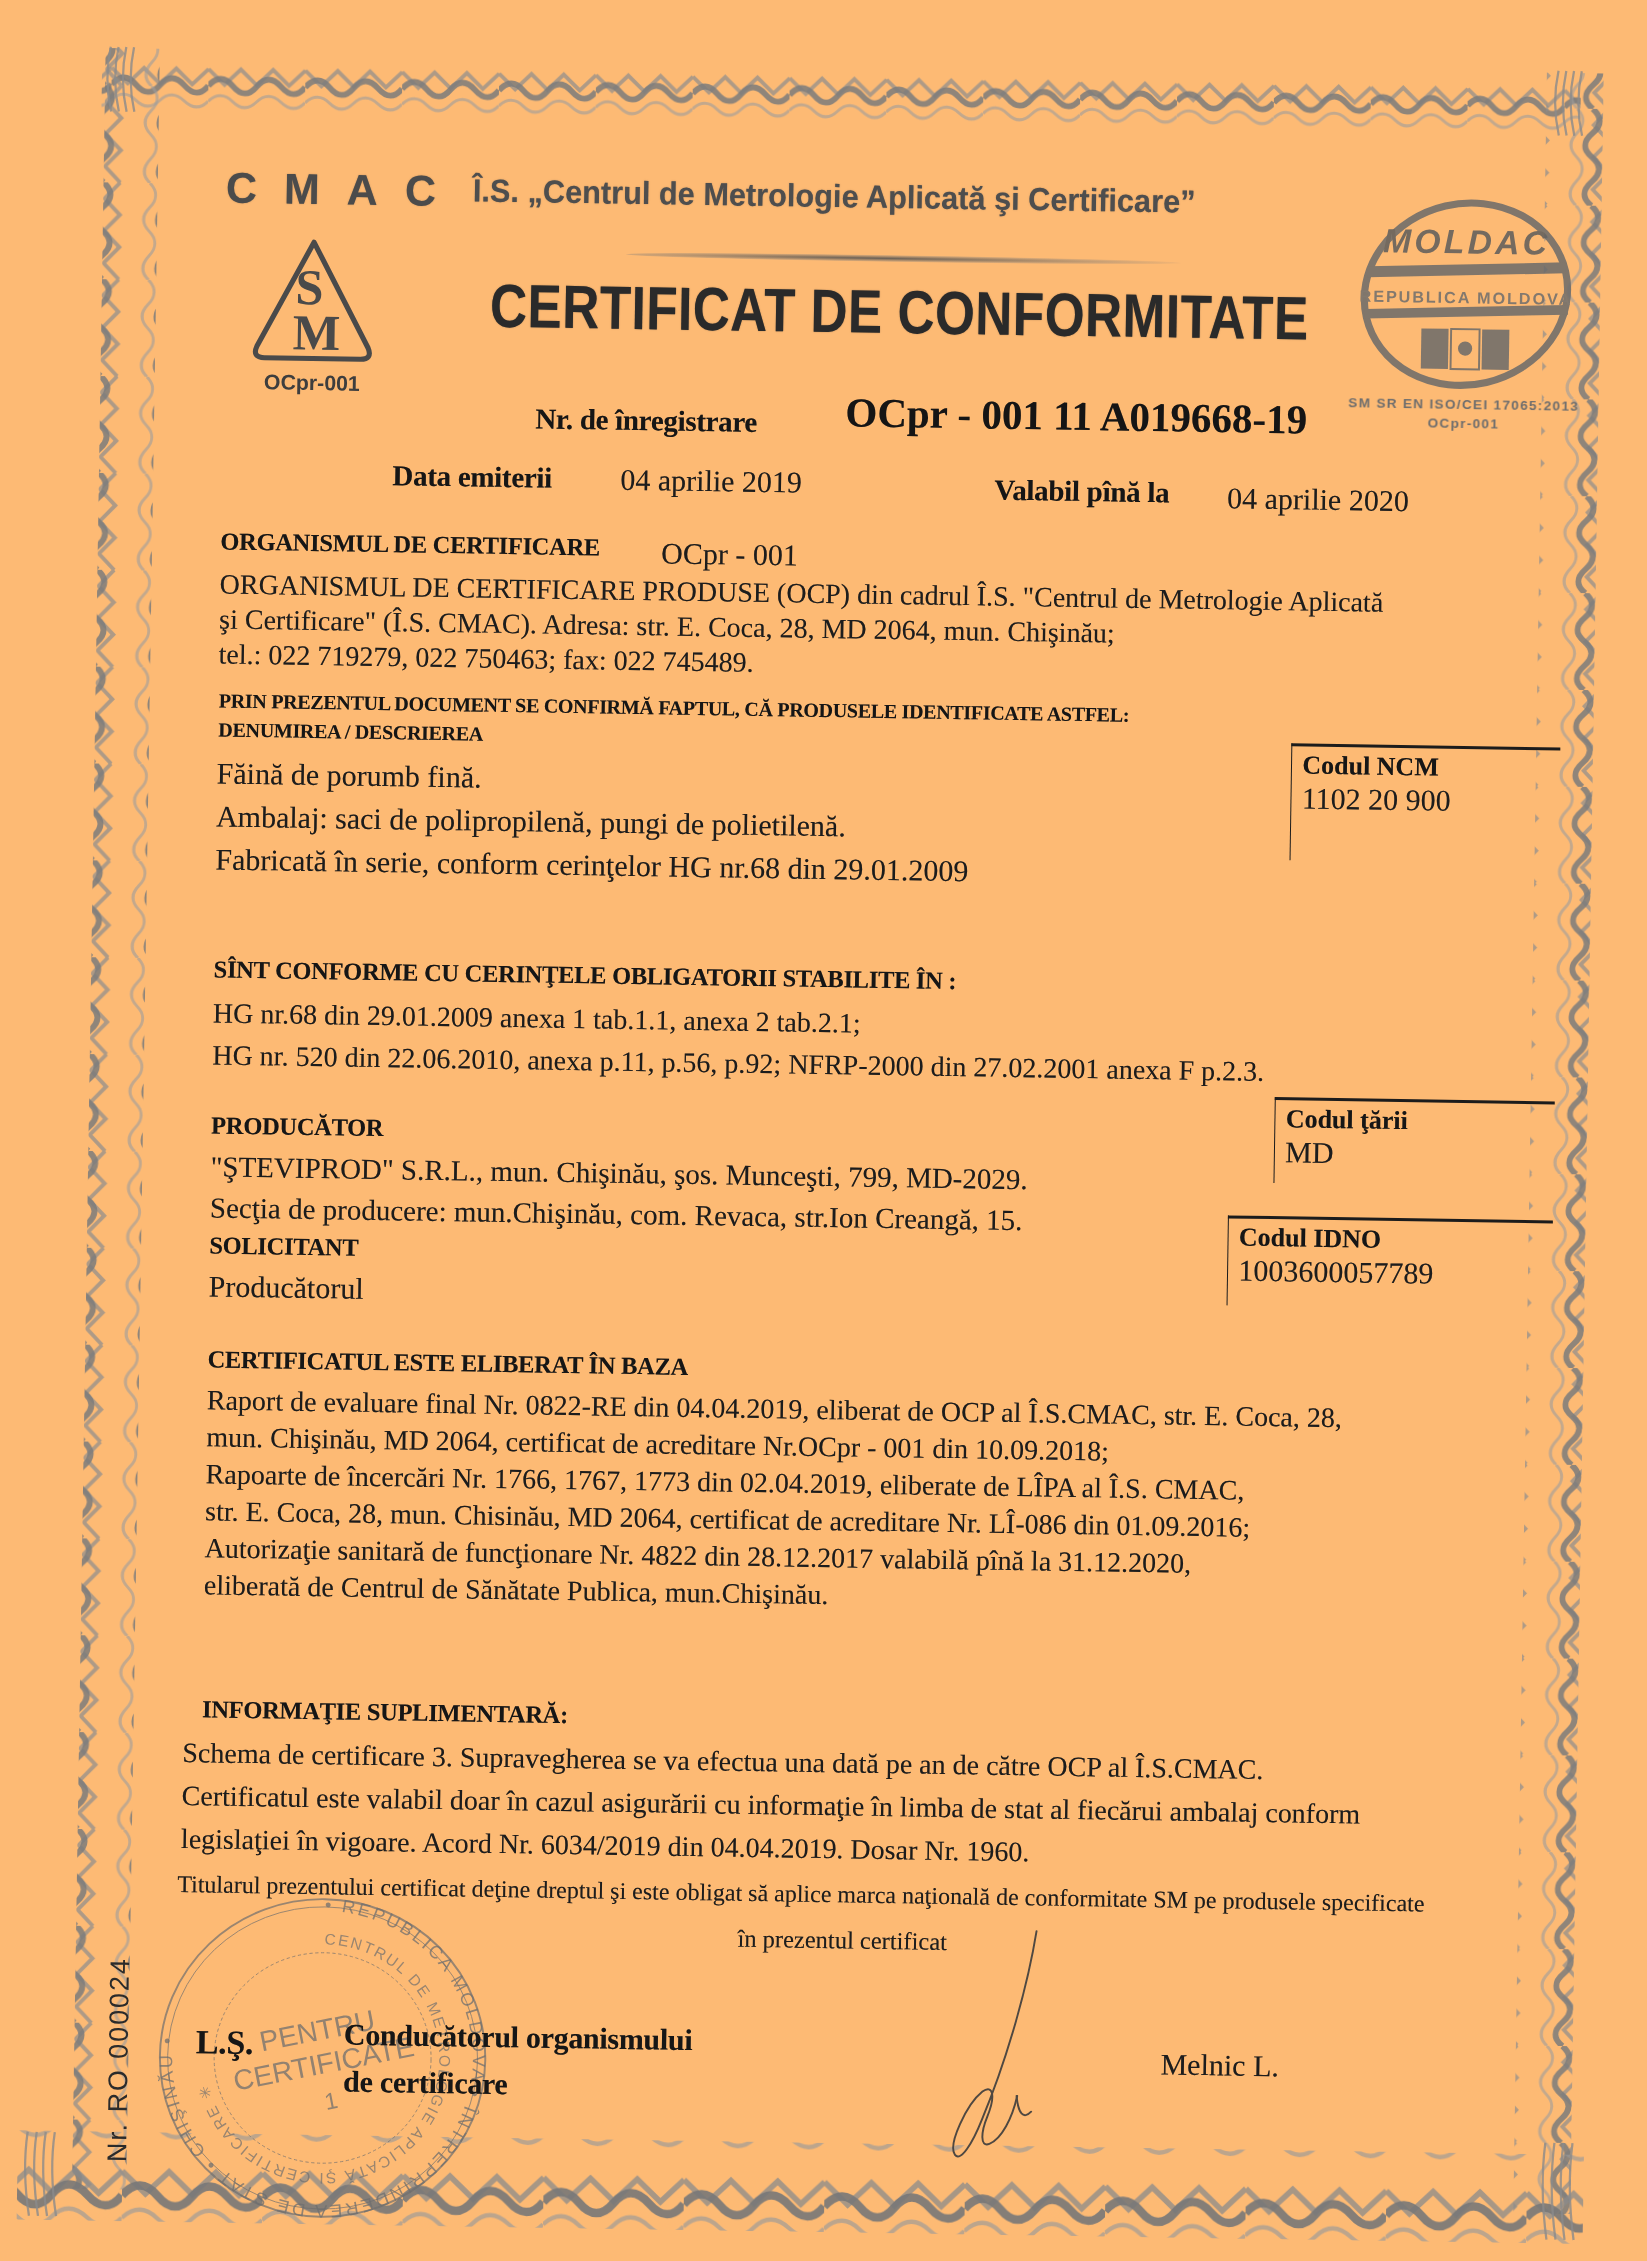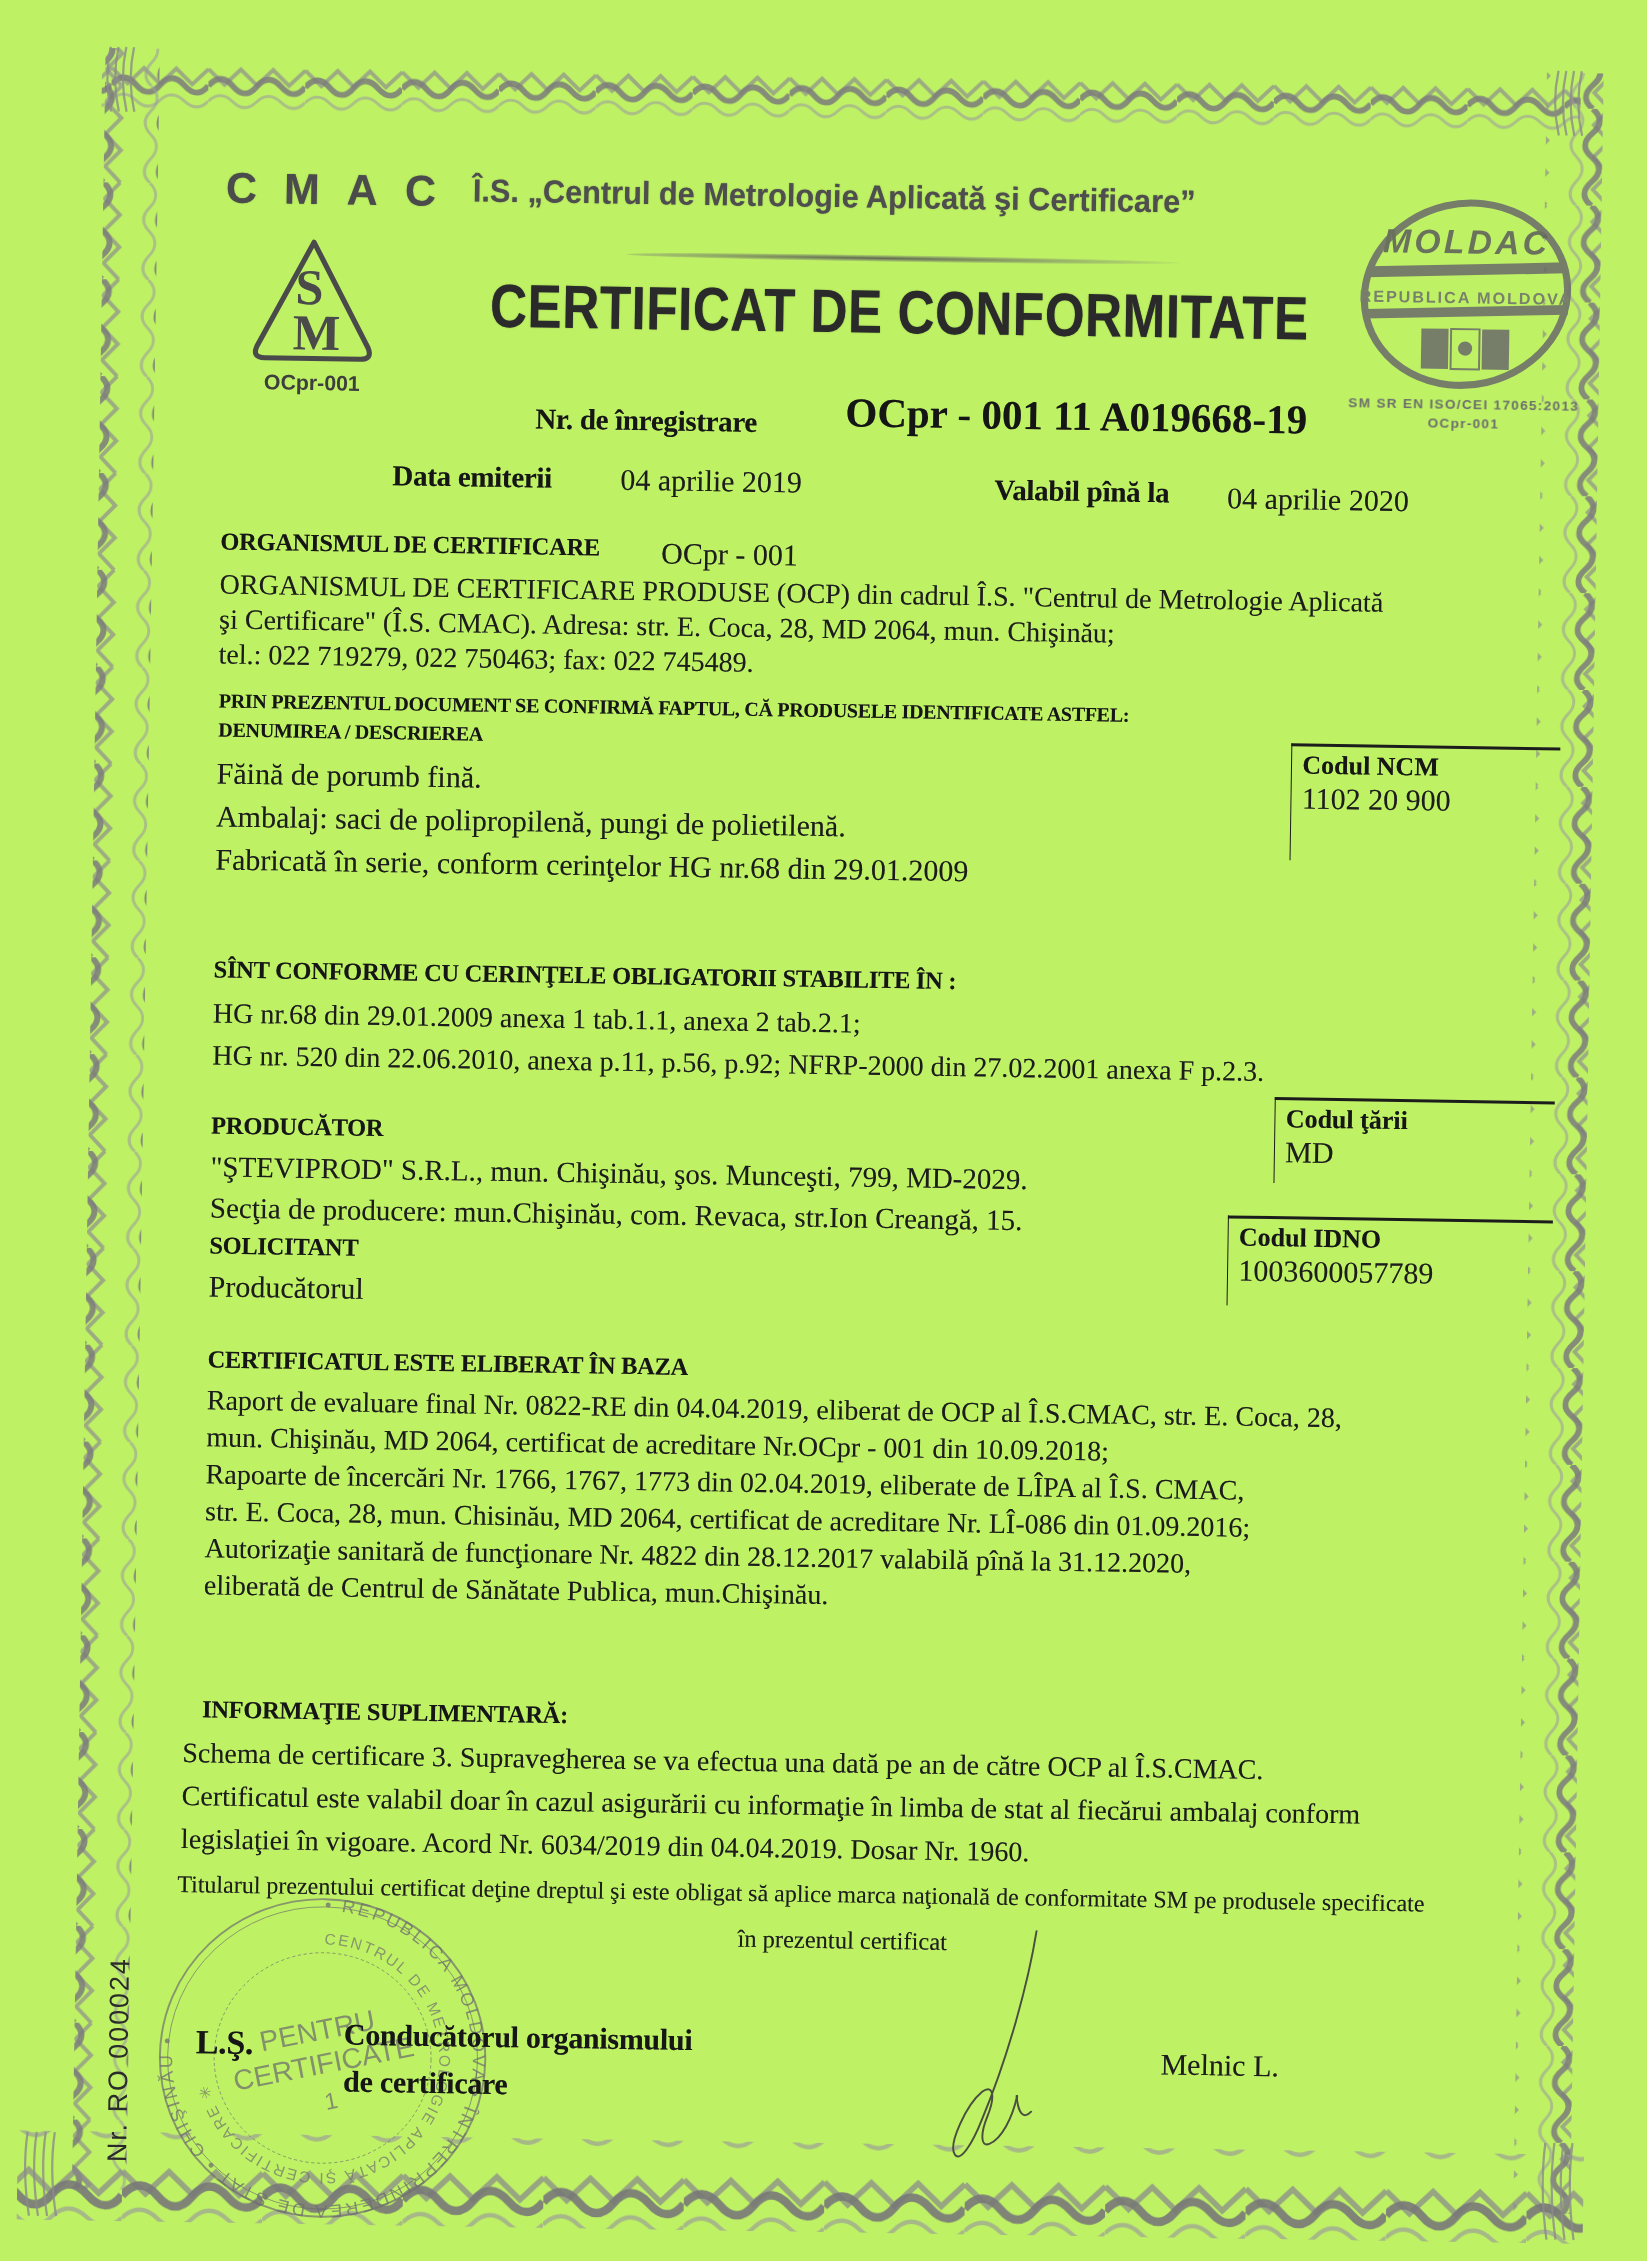--- a/index.html
+++ b/index.html
@@ -1,18 +1,18 @@
 <!DOCTYPE html>
 <html style="font-size:10.3px"><head>
 <meta charset="utf-8">
 <style>
   html,body { margin:0; padding:0; background:#e8e8e6; }
   .page {
     position:relative; width:1647px; height:2261px;
-    background:#bef264; overflow:hidden;
+    background:#fdba74; overflow:hidden;
     font-family:"Liberation Serif", serif; color:#222;
   }
   .sheet { position:absolute; inset:0; transform:rotate(0.9deg); transform-origin:50% 45%; }
   .abs { position:absolute; white-space:nowrap; }
   .ink { text-shadow:0 0 0.6px rgba(30,30,30,.4); }
   .serif { font-family:"Liberation Serif", serif; }
   .b { font-weight:bold; }
   .lbl { font-family:"Liberation Serif", serif; font-weight:bold; color:#161616;
          font-size:26px; letter-spacing:-0.3px; }
   .txt { font-family:"Liberation Serif", serif; color:#1d1d1d; }

